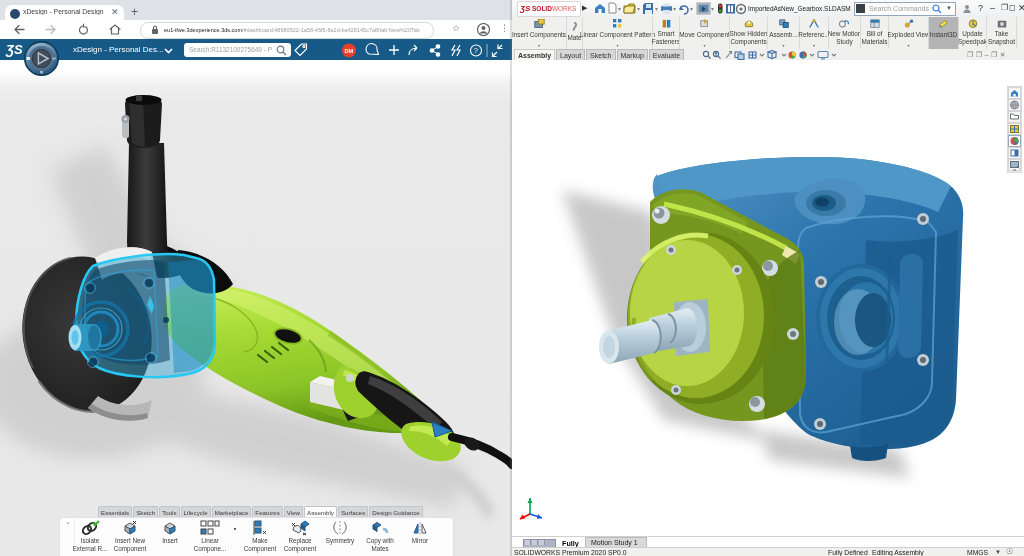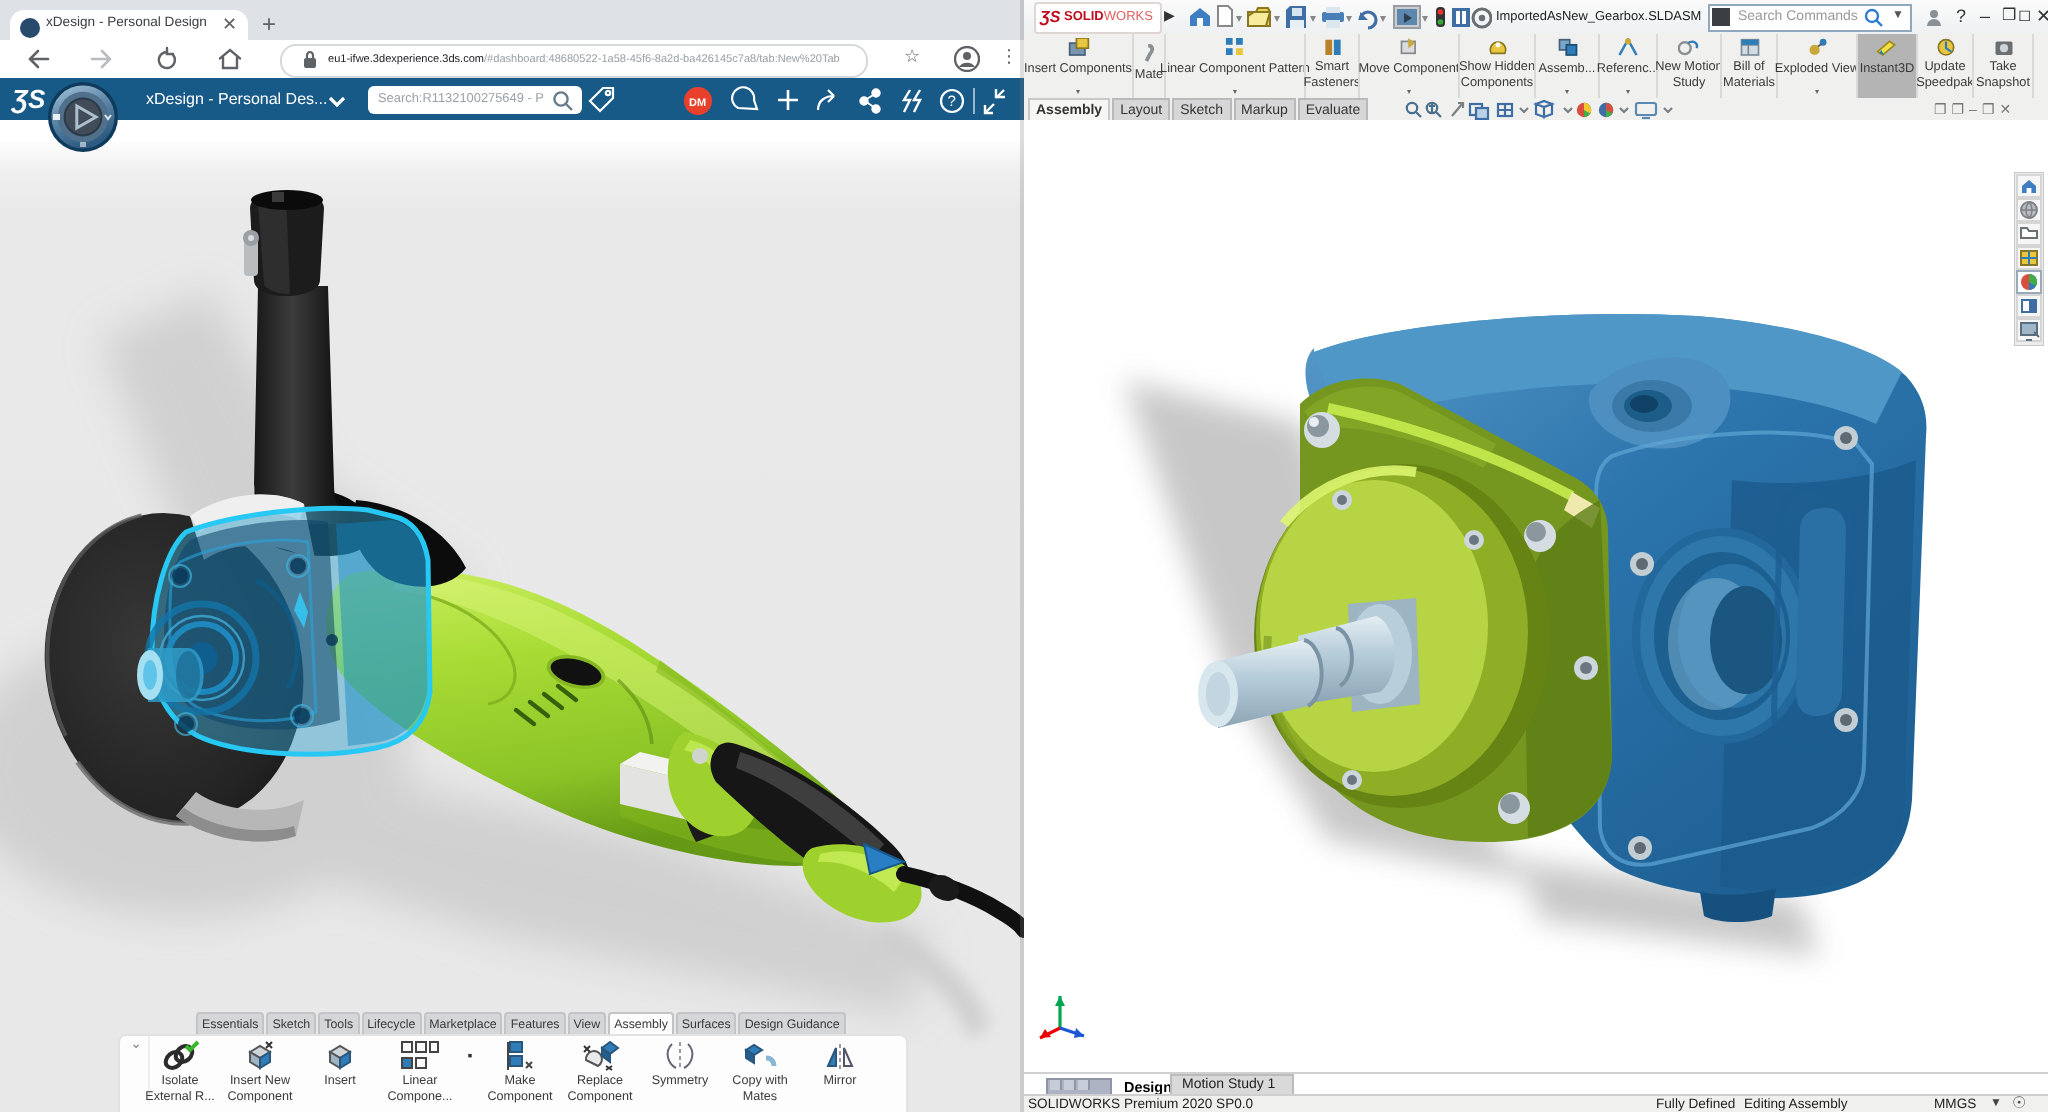--- a/index.html
+++ b/index.html
@@ -716,21 +716,21 @@
       <path d="M4,27 l5.5,-0.5 -3,-4 z" fill="#e00"></path>
       <path d="M14,22 L26,26" stroke="#1a56d6" stroke-width="1.6"></path>
       <path d="M26,26 l-4,-4 -1,5 z" fill="#1a56d6"></path>
     </svg>
 
     <div class="abs" style="left:0;top:536px;width:512px;height:11px;background:#fff;border-top:1px solid #d0d0d0;"></div>
     <div class="abs" style="left:11px;top:538.5px;width:31px;height:7px;background:#aeb3c4;border:1px solid #8f94a6;"></div>
     <div class="abs" style="left:13px;top:539.5px;width:5px;height:5px;background:#c8ccd8;border-right:1px solid #8f94a6;"></div>
     <div class="abs" style="left:20px;top:539.5px;width:5px;height:5px;background:#c8ccd8;border-right:1px solid #8f94a6;"></div>
     <div class="abs" style="left:27px;top:539.5px;width:5px;height:5px;background:#c8ccd8;border-right:1px solid #8f94a6;"></div>
-    <div class="abs" style="left:50px;top:538.5px;font-size:7.2px;font-weight:bold;color:#000;">Design</div>
+    <div class="abs" style="left:50px;top:538.5px;font-size:7.2px;font-weight:bold;color:#000;">Fully</div>
     <div class="abs" style="left:73px;top:536.5px;width:60px;height:10px;background:#d9d9d9;border:1px solid #bbb;border-bottom:none;"></div>
     <div class="abs" style="left:79px;top:538.5px;font-size:7px;color:#222;">Motion Study 1</div>
 
     <div class="abs" style="left:0;top:547px;width:512px;height:9px;background:#f0f0ef;border-top:1px solid #cfcfcf;"></div>
     <div class="abs" style="left:2px;top:548.5px;font-size:6.8px;color:#222;">SOLIDWORKS Premium 2020 SP0.0</div>
     <div class="abs" style="left:316px;top:548.5px;font-size:6.8px;color:#222;">Fully Defined</div>
     <div class="abs" style="left:360px;top:548.5px;font-size:6.8px;color:#222;">Editing Assembly</div>
     <div class="abs" style="left:455px;top:548.5px;font-size:6.8px;color:#222;">MMGS</div>
     <div class="abs" style="left:483px;top:549px;font-size:6px;color:#444;">▼</div>
     <div class="abs" style="left:494px;top:547px;font-size:8px;color:#555;">☉</div>

